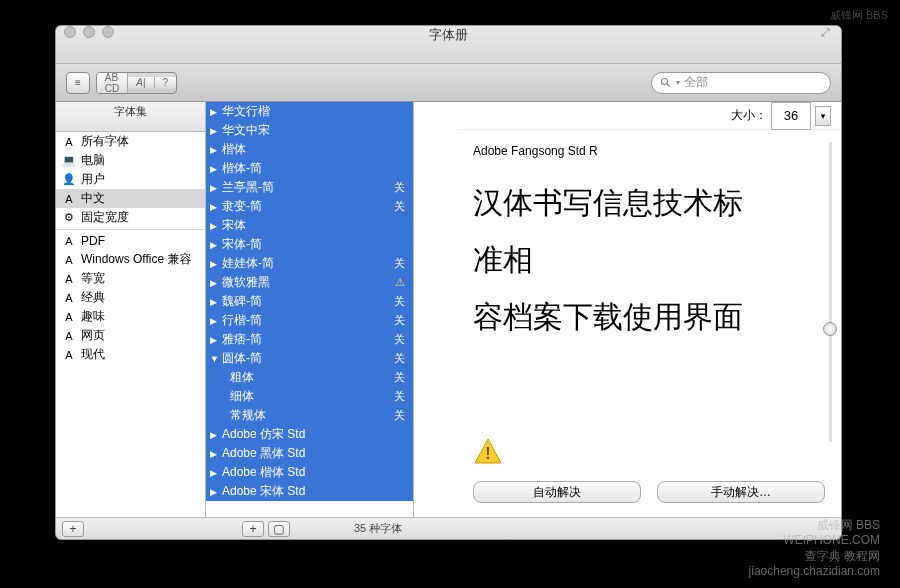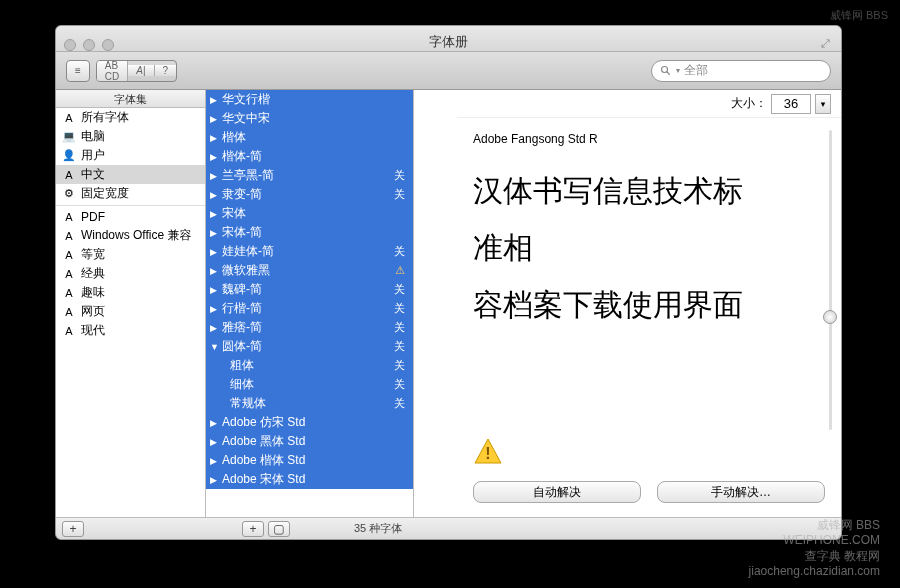--- a/index.html
+++ b/index.html
@@ -1,48 +1,48 @@
 <!DOCTYPE html>
 <html><head>
 <meta charset="utf-8">
 <style>
 * { margin: 0; padding: 0; box-sizing: border-box; font-family: -apple-system, "Lucida Grande", sans-serif; }
 body { background: #000; width: 900px; height: 588px; position: relative; overflow: hidden; }
 .window { position: absolute; left: 55px; top: 25px; width: 787px; height: 515px; background: linear-gradient(#eaeaea, #d0d0d0); border-radius: 6px; box-shadow: 0 10px 40px rgba(0,0,0,0.5); border: 1px solid #999; display: flex; flex-direction: column; }
-.titlebar { height: 26px; display: flex; align-items: flex-end; position: relative; border-bottom: 1px solid #b0b0b0; background: linear-gradient(#e8e8e8, #d8d8d8); border-radius: 6px 6px 0 0; }
+.titlebar { height: 38px; display: flex; align-items: flex-start; position: relative; border-bottom: 1px solid #b0b0b0; background: linear-gradient(#e8e8e8, #d8d8d8); border-radius: 6px 6px 0 0; }
 .traffic { display: flex; gap: 7px; margin-left: 8px; }
 .tl { width: 12px; height: 12px; border-radius: 50%; background: #c3c3c3; border: 1px solid #a0a0a0; }
 .wtitle { position: absolute; left: 0; right: 0; text-align: center; font-size: 13px; color: #333; }
 .fsbtn { position: absolute; right: 6px; width: 14px; height: 14px; color: #888; font-size: 11px; }
 .toolbar { height: 38px; display: flex; align-items: center; padding: 0 10px; background: linear-gradient(#e0e0e0, #c8c8c8); border-bottom: 1px solid #999; gap: 6px; }
 .segbtn { display: inline-flex; height: 22px; border: 1px solid #888; border-radius: 4px; background: linear-gradient(#fdfdfd, #dcdcdc); align-items: center; justify-content: center; padding: 0 8px; font-size: 10px; color: #555; }
 .seggrp { display: inline-flex; height: 22px; border: 1px solid #888; border-radius: 4px; overflow: hidden; align-items: center; }
 .seggrp > span { padding: 0 8px; display: flex; align-items: center; border-right: 1px solid #aaa; background: linear-gradient(#fdfdfd, #dcdcdc); font-size: 10px; color: #666; }
 .seggrp > span:last-child { border-right: none; }
 .search { margin-left: auto; width: 180px; height: 22px; border: 1px solid #999; border-radius: 11px; background: #fff; display: flex; align-items: center; padding: 0 8px; font-size: 12px; color: #888; gap: 4px; }
 .search svg { width: 12px; height: 12px; }
 .content { flex: 1; display: flex; background: #fff; overflow: hidden; }
 .col1 { width: 150px; border-right: 1px solid #bbb; display: flex; flex-direction: column; }
 .col2 { width: 208px; border-right: 1px solid #bbb; display: flex; flex-direction: column; }
 .col3 { flex: 1; display: flex; flex-direction: column; position: relative; margin-left: 43px; }
-.colhead { height: 18px; background: linear-gradient(#f5f5f5, #e2e2e2); border-bottom: 1px solid #bbb; text-align: center; font-size: 11px; line-height: 18px; color: #333; }
+.colhead { height: 30px; background: linear-gradient(#f5f5f5, #e2e2e2); border-bottom: 1px solid #bbb; text-align: center; font-size: 11px; line-height: 18px; color: #333; }
 .collist { flex: 1; overflow: hidden; font-size: 12px; }
 .item1 { display: flex; align-items: center; height: 19px; padding: 0 6px; gap: 5px; cursor: default; }
 .item1.sel { background: #d7d7d7; }
 .item1.sep { border-top: 1px solid #ddd; margin-top: 2px; padding-top: 2px; height: 21px; }
 .ico { width: 14px; height: 14px; display: inline-flex; align-items: center; justify-content: center; font-size: 11px; }
 .item2 { display: flex; align-items: center; height: 19px; padding: 0 4px; background: #3875d7; color: #fff; font-size: 12px; gap: 2px; }
 .item2 .tri { font-size: 9px; width: 10px; }
 .item2 .badge { margin-left: auto; font-size: 11px; margin-right: 4px; }
 .item2.sub { padding-left: 24px; }
 .footer { height: 22px; border-top: 1px solid #bbb; background: linear-gradient(#f0f0f0, #dcdcdc); display: flex; align-items: center; padding: 0 6px; gap: 4px; font-size: 11px; color: #444; border-radius: 0 0 6px 6px; }
 .fbtn { width: 22px; height: 16px; border: 1px solid #999; border-radius: 3px; background: linear-gradient(#fdfdfd, #e0e0e0); display: flex; align-items: center; justify-content: center; font-size: 12px; }
 .footer .status { margin-left: 60px; }
 .preview-top { height: 28px; display: flex; align-items: center; justify-content: flex-end; padding: 0 10px; gap: 4px; border-bottom: 1px solid #eee; font-size: 12px; }
-.sizein { width: 40px; height: 20px; border: 1px solid #aaa; text-align: center; font-size: 13px; background: #fff; }
+.sizein { width: 40px; height: 28px; border: 1px solid #aaa; text-align: center; font-size: 13px; background: #fff; }
 .stepbtn { width: 16px; height: 20px; border: 1px solid #aaa; background: linear-gradient(#fff,#e0e0e0); font-size: 9px; display: flex; align-items: center; justify-content: center; }
 .preview-body { flex: 1; padding: 14px 16px; overflow: hidden; position: relative; }
 .fname { font-size: 12px; margin-bottom: 16px; }
 .sample { font-size: 30px; line-height: 1.9; font-family: serif; }
 .warnrow { padding: 10px 16px; display: flex; align-items: center; gap: 12px; font-size: 12px; }
 .warnicon { width: 30px; height: 28px; }
 .btnrow { padding: 6px 16px 14px; display: flex; gap: 16px; }
 .macbtn { flex: 1; height: 22px; border: 1px solid #aaa; border-radius: 8px; background: linear-gradient(#fdfdfd, #e5e5e5); font-size: 12px; }
 .vslider { position: absolute; right: 4px; top: 40px; width: 14px; height: 300px; display: flex; flex-direction: column; align-items: center; }
 .vtrack { width: 3px; flex: 1; background: #ddd; border-radius: 2px; }

